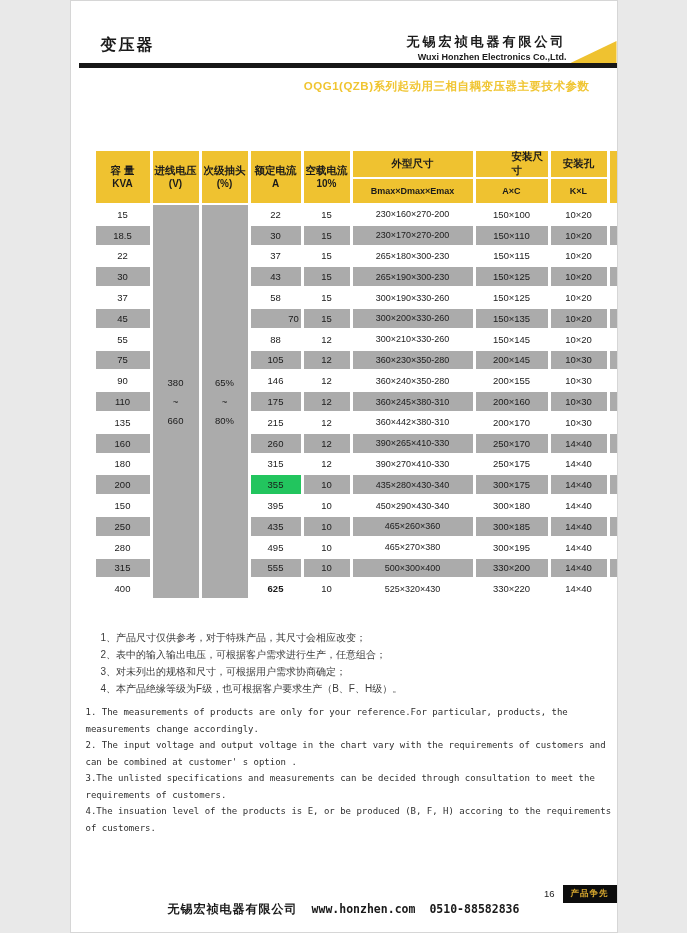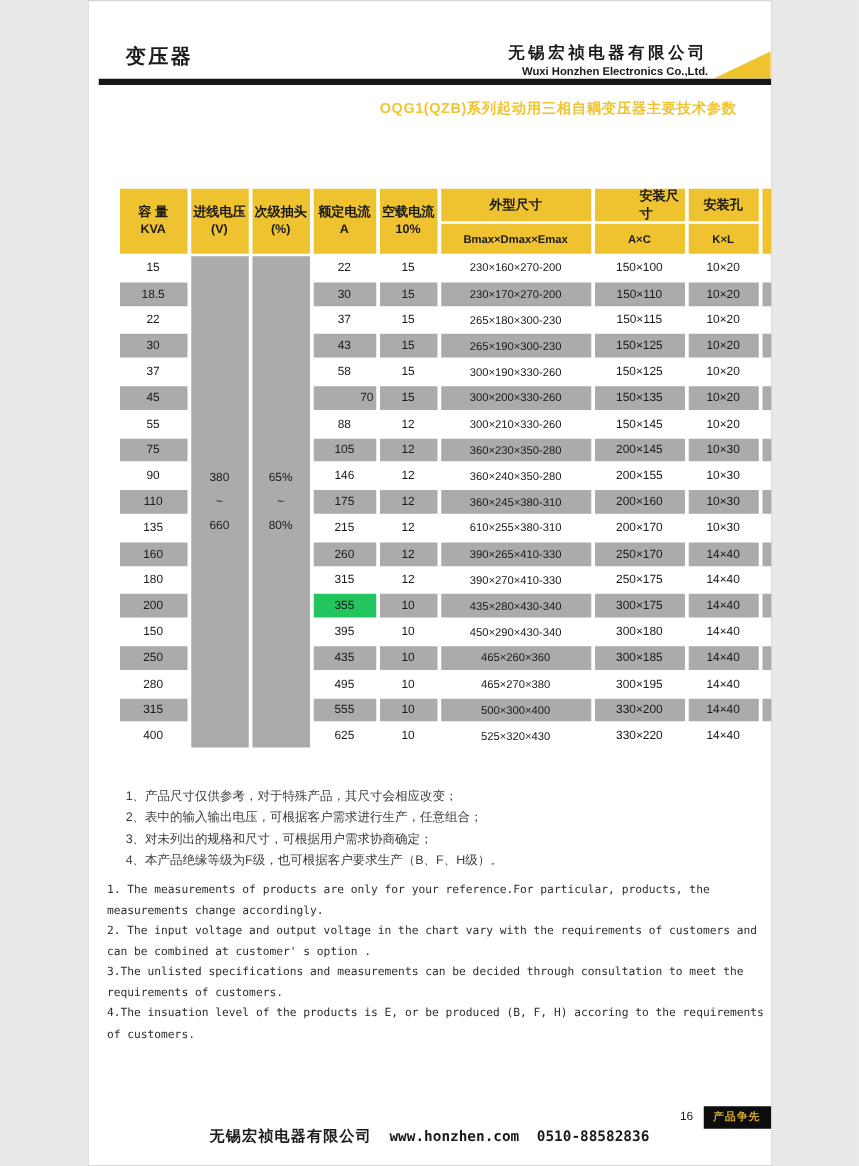--- a/index.html
+++ b/index.html
@@ -160,21 +160,21 @@
       <div class="dcell" style="grid-area: 12 / 1; background: rgb(171, 171, 171);">110</div>
       <div class="dcell" style="grid-area: 12 / 4; background: rgb(171, 171, 171);">175</div>
       <div class="dcell" style="grid-area: 12 / 5; background: rgb(171, 171, 171);">12</div>
       <div class="dcell dim" style="grid-area: 12 / 6; background: rgb(171, 171, 171);">360×245×380-310</div>
       <div class="dcell" style="grid-area: 12 / 7; background: rgb(171, 171, 171);">200×160</div>
       <div class="dcell" style="grid-area: 12 / 8; background: rgb(171, 171, 171);">10×30</div>
       <div class="dcell" style="grid-area: 12 / 9; background: rgb(171, 171, 171);">95</div>
       <div class="dcell" style="grid-area: 13 / 1;">135</div>
       <div class="dcell" style="grid-area: 13 / 4;">215</div>
       <div class="dcell" style="grid-area: 13 / 5;">12</div>
-      <div class="dcell dim" style="grid-area: 13 / 6;">610×255×380-310</div>
+      <div class="dcell dim" style="grid-area: 13 / 6;">360×442×380-310</div>
       <div class="dcell" style="grid-area: 13 / 7;">200×170</div>
       <div class="dcell" style="grid-area: 13 / 8;">10×30</div>
       <div class="dcell" style="grid-area: 13 / 9;">115</div>
       <div class="dcell" style="grid-area: 14 / 1; background: rgb(171, 171, 171);">160</div>
       <div class="dcell" style="grid-area: 14 / 4; background: rgb(171, 171, 171);">260</div>
       <div class="dcell" style="grid-area: 14 / 5; background: rgb(171, 171, 171);">12</div>
       <div class="dcell dim" style="grid-area: 14 / 6; background: rgb(171, 171, 171);">390×265×410-330</div>
       <div class="dcell" style="grid-area: 14 / 7; background: rgb(171, 171, 171);">250×170</div>
       <div class="dcell" style="grid-area: 14 / 8; background: rgb(171, 171, 171);">14×40</div>
       <div class="dcell" style="grid-area: 14 / 9; background: rgb(171, 171, 171);">130</div>
@@ -214,21 +214,21 @@
       <div class="dcell" style="grid-area: 19 / 8;">14×40</div>
       <div class="dcell" style="grid-area: 19 / 9;">180</div>
       <div class="dcell" style="grid-area: 20 / 1; background: rgb(171, 171, 171);">315</div>
       <div class="dcell" style="grid-area: 20 / 4; background: rgb(171, 171, 171);">555</div>
       <div class="dcell" style="grid-area: 20 / 5; background: rgb(171, 171, 171);">10</div>
       <div class="dcell dim" style="grid-area: 20 / 6; background: rgb(171, 171, 171);">500×300×400</div>
       <div class="dcell" style="grid-area: 20 / 7; background: rgb(171, 171, 171);">330×200</div>
       <div class="dcell" style="grid-area: 20 / 8; background: rgb(171, 171, 171);">14×40</div>
       <div class="dcell" style="grid-area: 20 / 9; background: rgb(171, 171, 171);">190</div>
       <div class="dcell" style="grid-area: 21 / 1;">400</div>
-      <div class="dcell" style="grid-area: 21 / 4;">625</div>
+      <div class="dcell" style="grid-area: 21 / 4; font-weight: bold;">625</div>
       <div class="dcell" style="grid-area: 21 / 5;">10</div>
       <div class="dcell dim" style="grid-area: 21 / 6;">525×320×430</div>
       <div class="dcell" style="grid-area: 21 / 7;">330×220</div>
       <div class="dcell" style="grid-area: 21 / 8;">14×40</div>
       <div class="dcell" style="grid-area: 21 / 9;">200</div>
       <div class="mcell" style="grid-area: 3 / 2 / 22; background: rgb(171, 171, 171);">
         <div>380</div>
         <div>~</div>
         <div>660</div>
       </div>

